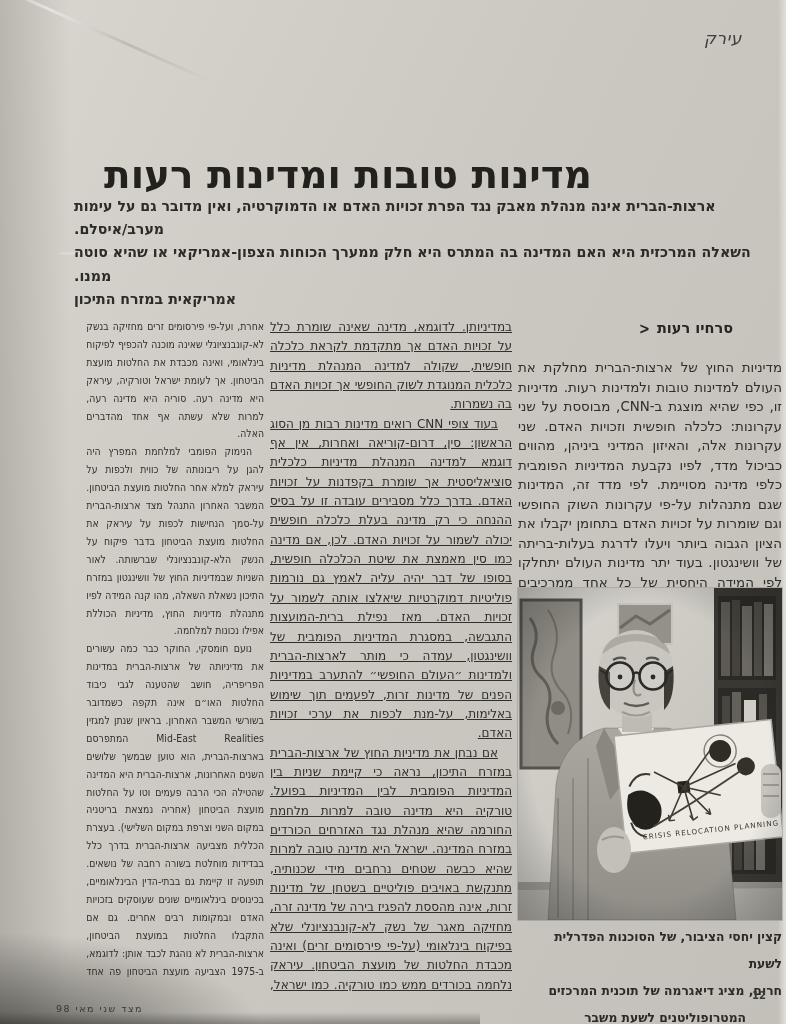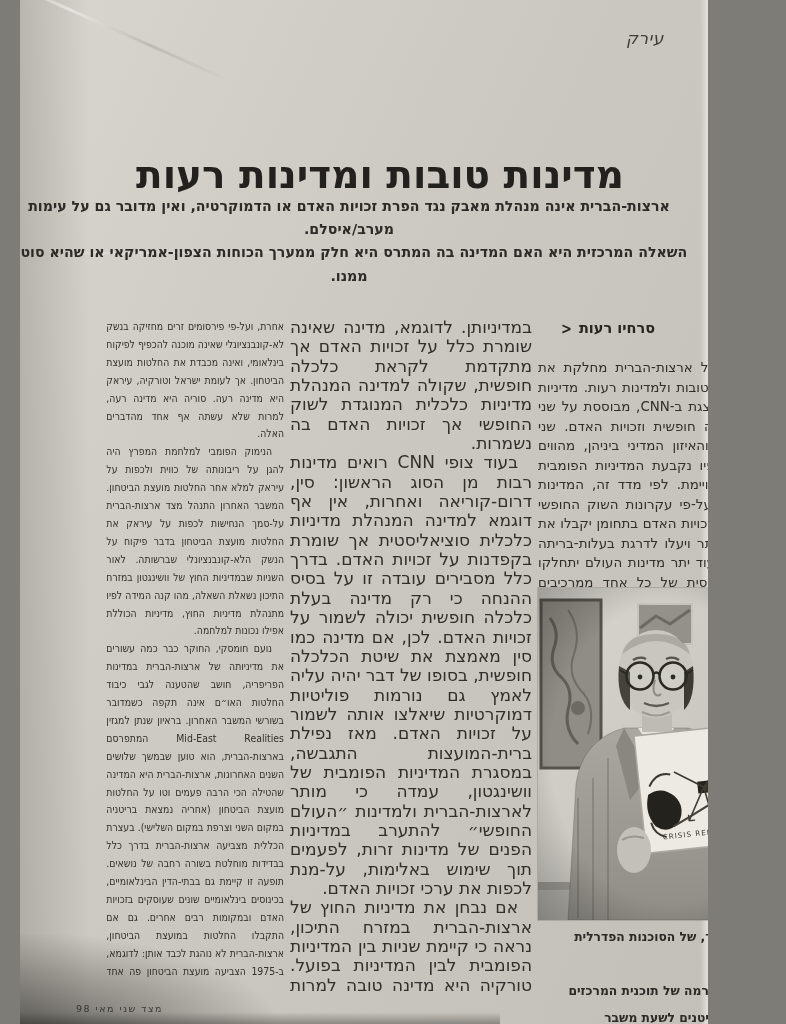--- a/index.html
+++ b/index.html
@@ -1,41 +1,41 @@
 <!DOCTYPE html>
 <html lang="he"><head>
 <meta charset="utf-8">
 <style>
   html,body{margin:0;padding:0;background:#7e7c76;}
   .page{
-    position:relative;width:688px;height:1024px;overflow:hidden;
+    position:relative;width:786px;height:1024px;overflow:hidden;
     background:linear-gradient(115deg,#d9d6cf 0%,#d2cfc8 22%,#cbc8c1 48%,#c7c4bd 75%,#c3c0b9 100%);
-    font-family:"DejaVu Sans",sans-serif;color:#2f2e2a;margin-left:20px;
+    font-family:"DejaVu Sans",sans-serif;color:#2f2e2a;
   }
   
   .shade{position:absolute;pointer-events:none;}
   .edge-left{left:0;top:0;width:70px;height:1024px;background:linear-gradient(90deg,rgba(70,68,62,.22),rgba(70,68,62,0));}
   .edge-right{right:0;top:0;width:8px;height:1024px;background:linear-gradient(270deg,#e2e0d9,rgba(226,224,217,0));}
   .corner-dark{left:0;top:934px;width:260px;height:90px;background:radial-gradient(ellipse at 0% 115%,rgba(35,34,30,.65) 0%,rgba(35,34,30,.25) 45%,rgba(35,34,30,0) 72%);}
   .bottom-shade{left:0;top:1012px;width:480px;height:12px;background:linear-gradient(180deg,rgba(40,39,35,0),rgba(40,39,35,.38));}
   .crease{left:-40px;top:26px;width:260px;height:3px;background:linear-gradient(90deg,rgba(255,255,255,.0),rgba(255,255,255,.45),rgba(120,118,110,.25),rgba(255,255,255,0));transform:rotate(24deg);}
   .crease2{left:60px;top:250px;width:700px;height:2px;background:linear-gradient(90deg,rgba(255,255,255,.25),rgba(255,255,255,0) 70%);transform:rotate(-.4deg);}
 
   .kicker{position:absolute;top:28px;right:44px;font-size:17px;font-style:italic;color:#3f3e39;letter-spacing:.5px;}
-  .headline{position:absolute;top:126px;left:116px;font-size:39px;font-weight:bold;color:#22211d;letter-spacing:0;white-space:nowrap;direction:rtl;}
-  .lede{position:absolute;top:195px;right:6px;width:706px;direction:rtl;text-align:center;font-size:14.2px;font-weight:600;line-height:23.2px;color:#2c2b27;}
+  .headline{position:absolute;top:126px;left:104px;font-size:39px;font-weight:bold;color:#22211d;letter-spacing:0;white-space:nowrap;direction:rtl;}
+  .lede{position:absolute;top:195px;right:6px;width:706px;direction:rtl;text-align:left;font-size:14.2px;font-weight:600;line-height:23.2px;color:#2c2b27;}
   .byline{position:absolute;top:320px;right:53px;display:flex;flex-direction:row;align-items:center;gap:7px;font-weight:bold;font-size:14.5px;color:#26251f;}
   .byline .name{direction:rtl;}
   .byline .marker{font-size:13px;transform:scaleY(1.15);}
 
   .col{position:absolute;direction:rtl;text-align:justify;color:#312f2b;overflow:hidden;}
   .col p{margin:0;}
   .col p.ind{text-indent:14px;}
   .col-right{left:518px;top:358px;width:264px;height:232px;font-size:13.4px;line-height:19.5px;}
-  .col-mid{left:270px;top:318px;width:242px;height:678px;font-size:17px;line-height:19.35px;}
+  .col-mid{left:270px;top:318px;width:242px;height:678px;font-size:12px;line-height:19.35px;text-decoration:underline;}
   .col-left{left:55px;top:318px;width:209px;height:662px;font-size:11px;line-height:17.9px;transform:scaleX(.85);transform-origin:top right;}
 
   .photo{position:absolute;left:518px;top:588px;width:264px;height:332px;box-shadow:0 0 0 1px rgba(90,88,82,.25);}
   .caption{position:absolute;left:518px;top:924px;width:264px;direction:rtl;text-align:right;font-size:12.3px;font-weight:bold;line-height:27px;color:#2b2a26;}
   .caption .c3{padding-right:36px;}
 
   .footer-mark{position:absolute;left:56px;top:1003px;font-size:9.5px;letter-spacing:1.5px;color:#45443e;direction:rtl;}
   .pagenum{position:absolute;left:752px;top:990px;font-size:10px;font-weight:600;color:#3a3934;}
 </style>
 </head>
@@ -48,20 +48,21 @@
   <div class="shade crease"></div>
   <div class="shade crease2"></div>
 
   <div class="kicker">עירק</div>
 
   <h1 class="headline">מדינות טובות ומדינות רעות</h1>
 
   <div class="lede">
     <div>ארצות-הברית אינה מנהלת מאבק נגד הפרת זכויות האדם או הדמוקרטיה, ואין מדובר גם על עימות מערב/איסלם.</div>
     <div>השאלה המרכזית היא האם המדינה בה המתרס היא חלק ממערך הכוחות הצפון-אמריקאי או שהיא סוטה ממנו.</div>
+    <div>אמריקאית במזרח התיכון</div>
   </div>
 
   <div class="byline">
     <span class="marker">&gt;</span>
     <span class="name">סרחיו רעות</span>
   </div>
 
   <div class="col col-right">
     <p>מדיניות החוץ של ארצות-הברית מחלקת את העולם למדינות טובות ולמדינות רעות. מדיניות זו, כפי שהיא מוצגת ב-CNN, מבוססת על שני עקרונות: כלכלה חופשית וזכויות האדם. שני עקרונות אלה, והאיזון המדיני ביניהן, מהווים כביכול מדד, לפיו נקבעת המדיניות הפומבית כלפי מדינה מסויימת. לפי מדד זה, המדינות שגם מתנהלות על-פי עקרונות השוק החופשי וגם שומרות על זכויות האדם בתחומן יקבלו את הציון הגבוה ביותר ויעלו לדרגת בעלות-בריתה של וושינגטון. בעוד יתר מדינות העולם יתחלקו לפי המידה היחסית של כל אחד ממרכיבים אלה</p>
   </div>

